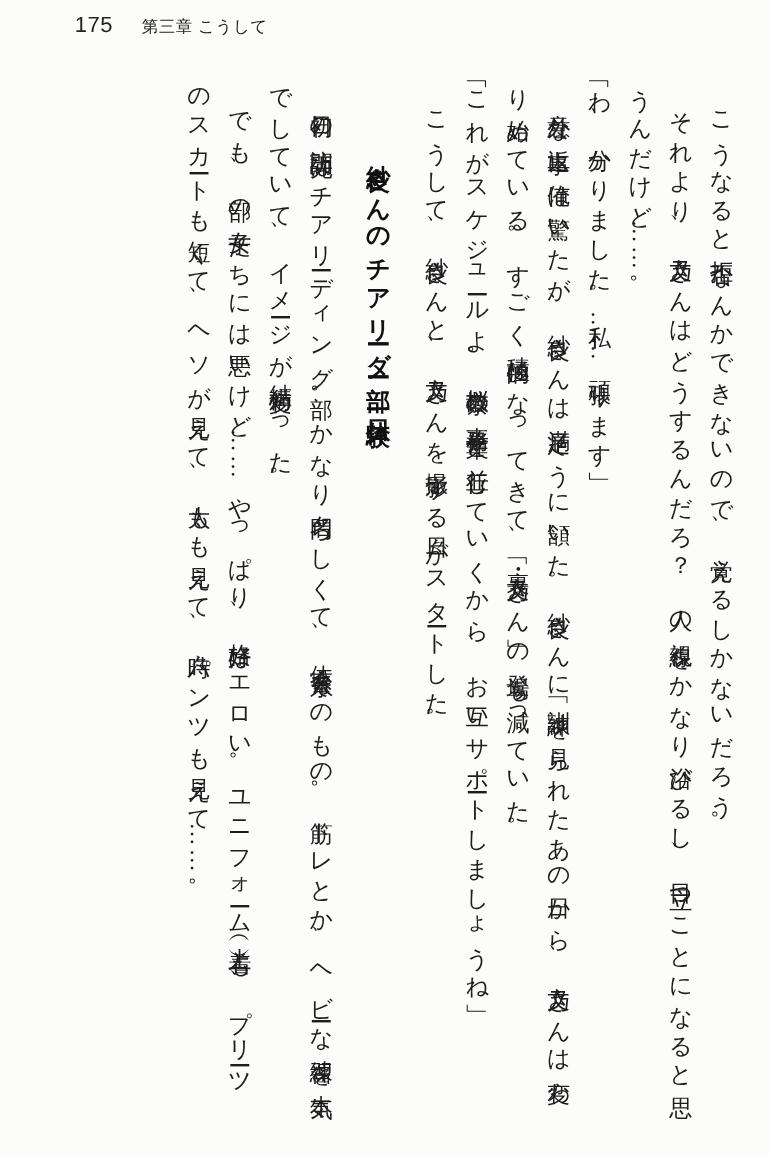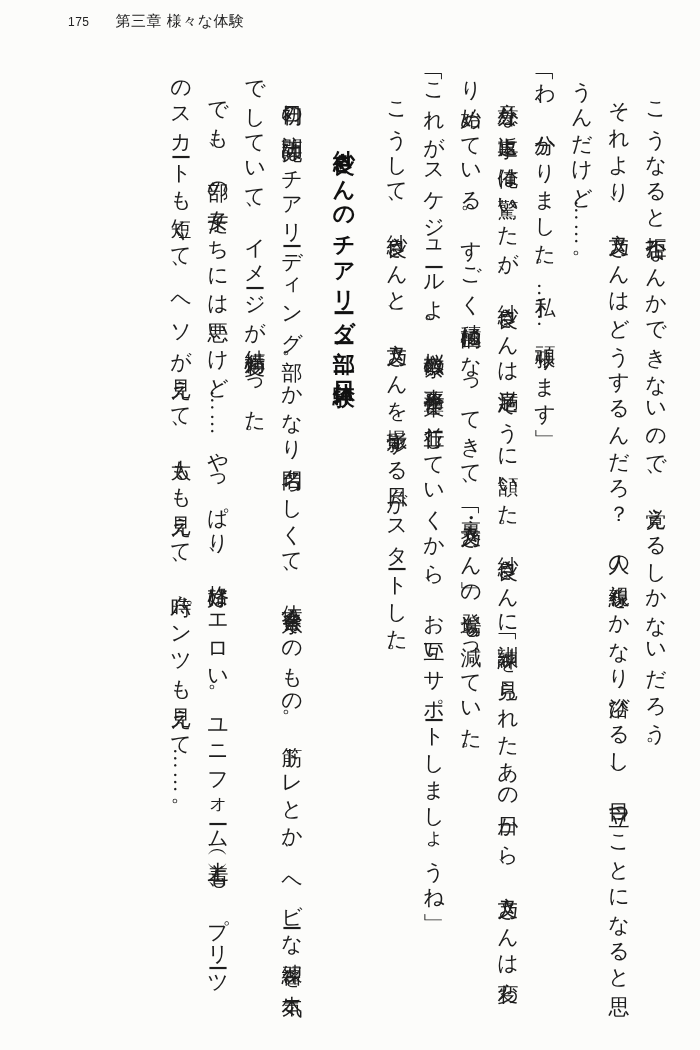--- a/index.html
+++ b/index.html
@@ -18,21 +18,21 @@
   .running-head {
     position: absolute;
     top: 12px; left: 68px;
     font-family: "Liberation Sans", "DejaVu Sans", sans-serif;
     font-size: 15px;
     color: #222;
     letter-spacing: 0.5px;
     white-space: nowrap;
   }
   .running-head .pagenum {
-    font-size: 12px;
+    font-size: 20px;
     margin-right: 26px;
   }
   .text-area {
     position: absolute;
     top: 66px; right: 26px;
     width: 650px; height: 944px;
     writing-mode: vertical-rl;
     text-orientation: mixed;
     font-size: 21px;
     line-height: 37px;
@@ -63,21 +63,21 @@
     letter-spacing: 2.4px;
     text-indent: 0;
     color: #111;
   }
 </style>
 </head>
 <body>
 
 <div class="page">
   <header class="running-head">
-    <span class="pagenum">175</span><span class="chapter">第三章 様々な体験</span>
+    <span class="pagenum">175</span><span class="chapter">第三章 こうして</span>
   </header>
   <main class="text-area" id="text-area">
       <p class="narrative">こうなると拒否なんかできないので、覚えるしかないだろう。</p>
       <p class="narrative">それより、文乃さんはどうするんだろ？　人の視線をかなり浴びるし、目立つことになると思うんだけど……。</p>
       <p class="dialogue">「わ、分かりました。私……頑張ります」</p>
       <p class="narrative">意外な返事に俺は驚いたが、紗良さんは満足そうに頷いた。紗良さんに「訓練」を見られたあの日から、文乃さんは変わり始めている。すごく積極的になってきて、「裏・文乃さん」の登場も減っていた。</p>
       <p class="dialogue">「これがスケジュールよ。桜散祭の事務作業と並行していくから、お互いサポートしましょうね」</p>
       <p class="narrative">こうして、紗良さんと、文乃さんを撮影する日々がスタートした。</p>
       <h2 class="heading">紗良さんのチアリーダー部　一日体験</h2>
       <p class="narrative">初日の訪問先はチアリーディング部。かなり名門らしくて、体育会系そのもの。筋トレとか、ヘビーな練習を本気でしていて、イメージが結構変わった。</p>

